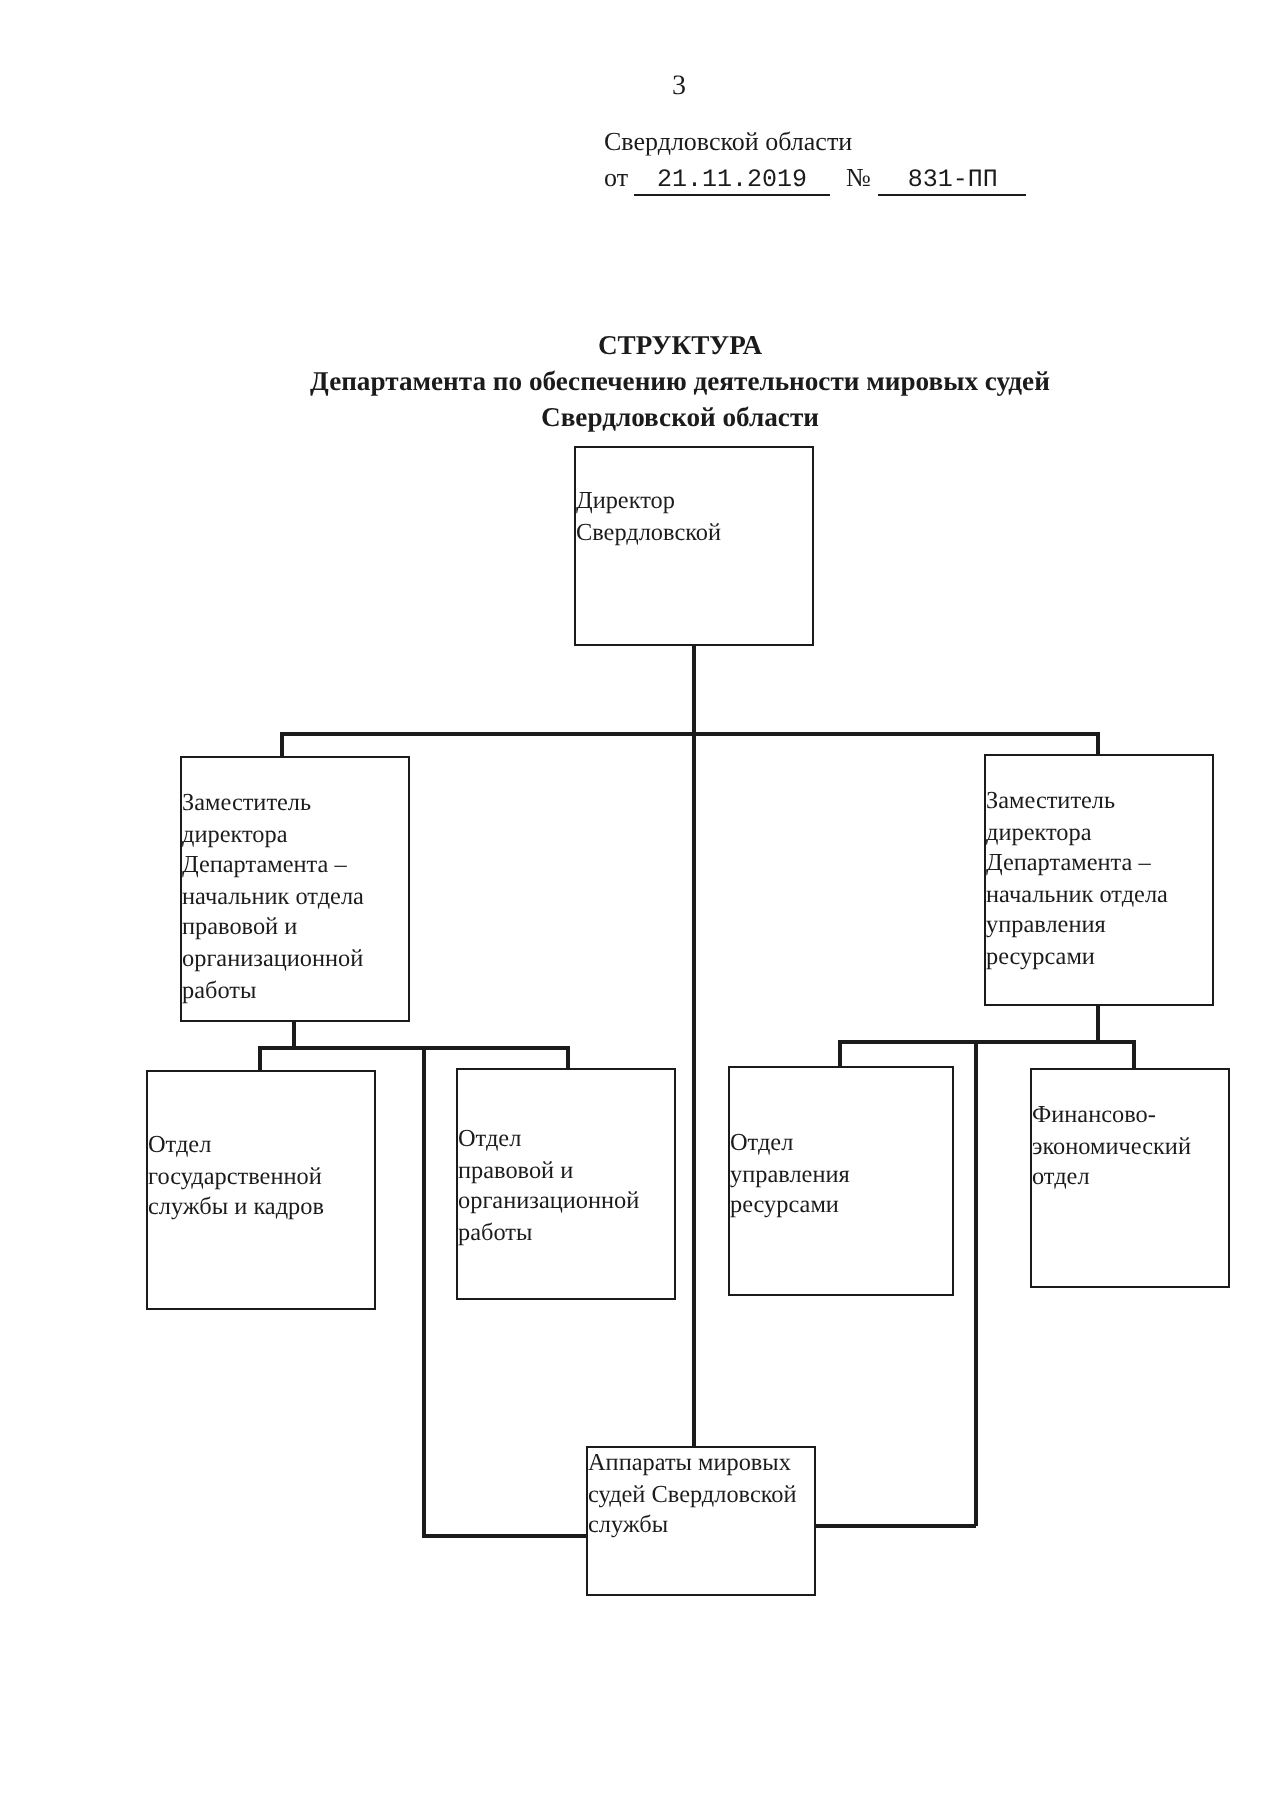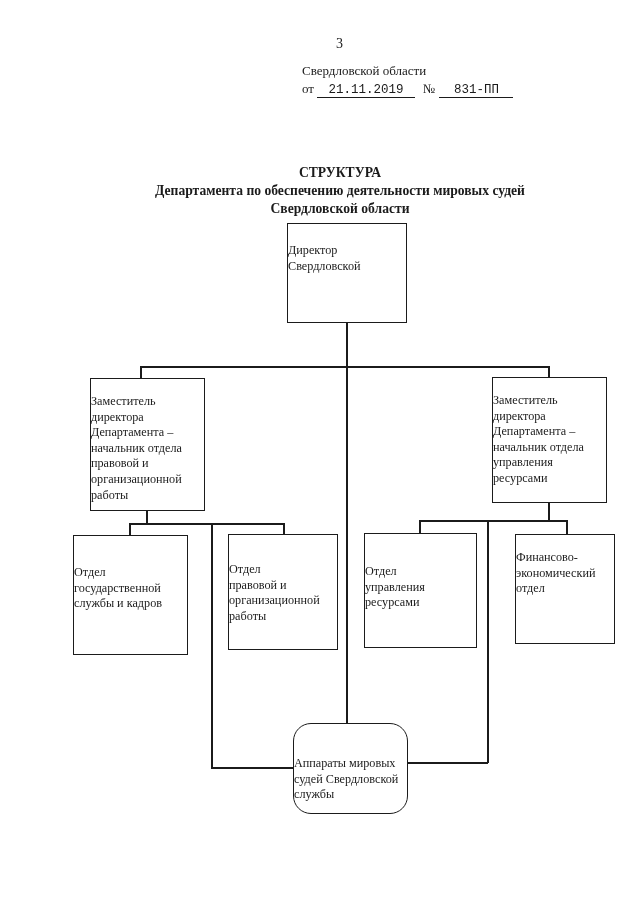--- a/index.html
+++ b/index.html
@@ -52,21 +52,21 @@
     font-size: 12.2px; line-height: 15.6px;
   }
   .node span { display: block; white-space: nowrap; }
   .n-director  { left: 287px; top: 223px; width: 120px; height: 100px; padding-top: 19px; }
   .n-dep-left  { left:  90px; top: 378px; width: 115px; height: 133px; padding-top: 15px; }
   .n-dep-right { left: 492px; top: 377px; width: 115px; height: 126px; padding-top: 15px; }
   .n-d1        { left:  73px; top: 535px; width: 115px; height: 120px; padding-top: 29px; }
   .n-d2        { left: 228px; top: 534px; width: 110px; height: 116px; padding-top: 27px; }
   .n-d3        { left: 364px; top: 533px; width: 113px; height: 115px; padding-top: 30px; }
   .n-d4        { left: 515px; top: 534px; width: 100px; height: 110px; padding-top: 15px; }
-  .n-app       { left: 293px; top: 723px; width: 115px; height:  91px; padding-top: 32px; border-radius: 18px; }
+  .n-app       { left: 293px; top: 723px; width: 115px; height:  75px; padding-top: 0; }
   .ln { position: absolute; background: #1b1b1b; }
   .ln-h { height: 1.6px; }
   .ln-v { width: 1.6px; }
   .c1  { left: 346px; top: 323px; height: 400px; }
   .c2  { left: 140px; top: 366px; width: 409px; }
   .c3  { left: 140px; top: 366px; height: 13px; }
   .c4  { left: 548px; top: 366px; height: 12px; }
   .c5  { left: 146px; top: 510px; height: 14px; }
   .c6  { left: 129px; top: 523px; width: 155px; }
   .c7  { left: 129px; top: 523px; height: 13px; }

